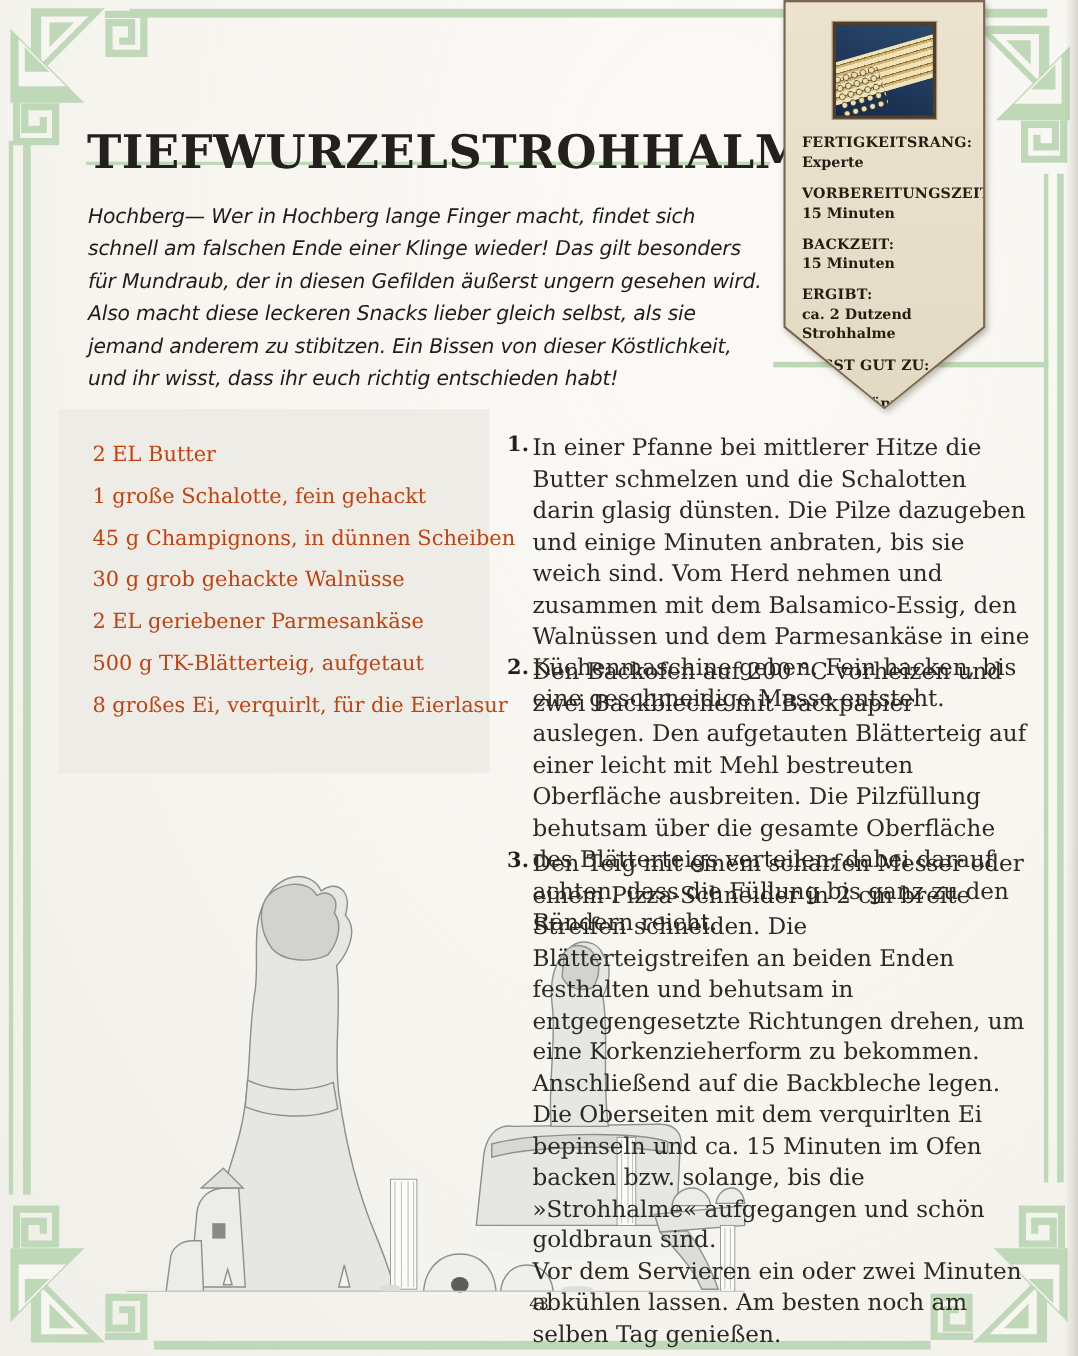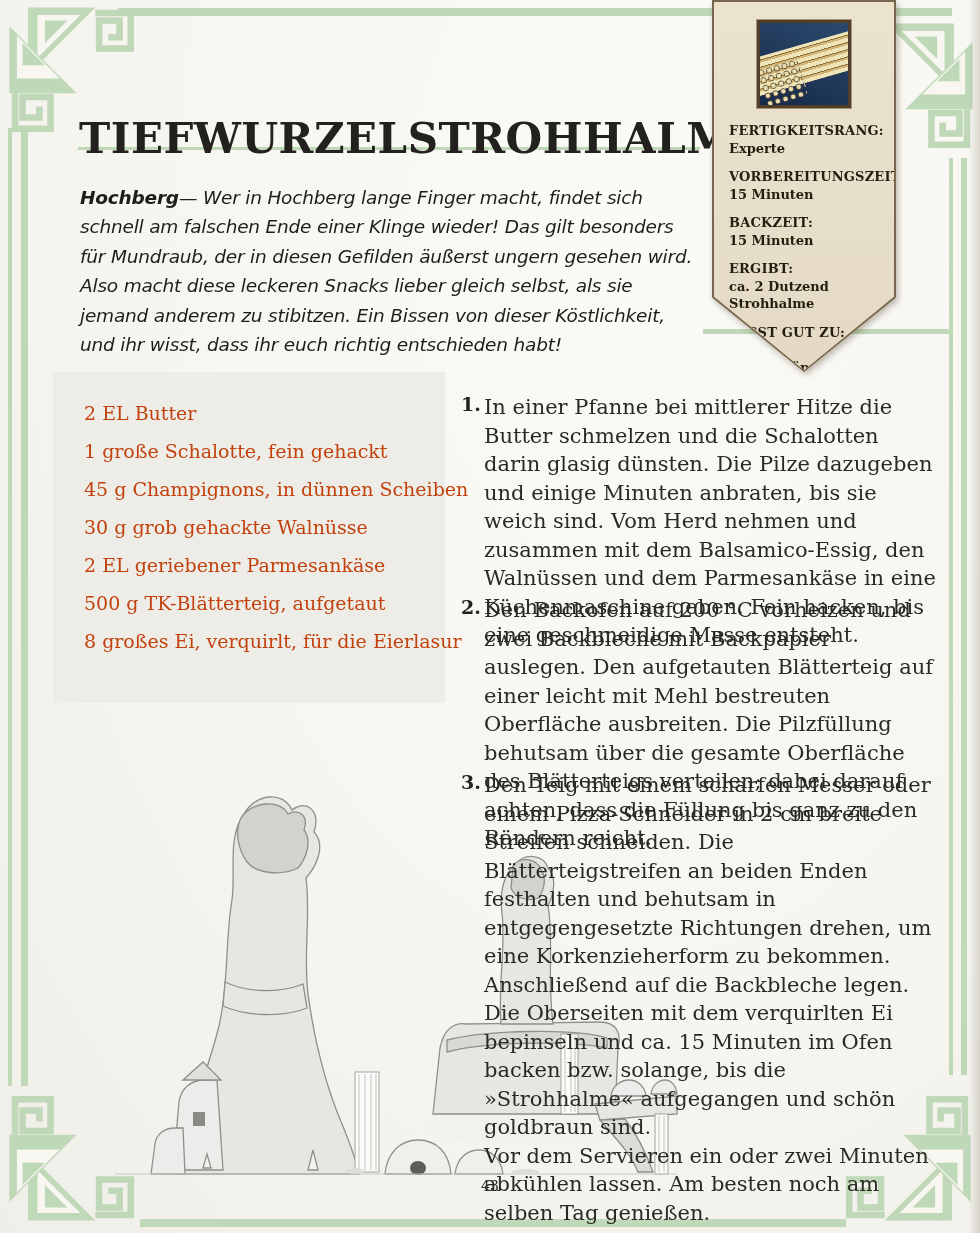--- a/index.html
+++ b/index.html
@@ -26,21 +26,21 @@
   .corner.br{left:838px;top:1088px;transform:scale(-1,-1);}
   .edge-right{position:absolute;right:0;top:0;width:12px;height:100%;z-index:8;
     background:linear-gradient(90deg, rgba(0,0,0,0) 0%, rgba(90,82,64,0.10) 55%, rgba(90,82,64,0.20) 100%);}
   
   .title{position:absolute;left:79px;top:86px;z-index:4;font-size:42px;font-weight:700;
     letter-spacing:0.5px;color:#23211d;white-space:nowrap;}
   .title-rule{position:absolute;left:78px;top:147px;width:622px;height:3px;z-index:2;}
   .intro{position:absolute;left:80px;top:164px;width:620px;z-index:4;
     font-family:"DejaVu Sans", sans-serif;font-style:italic;font-size:18.5px;
     line-height:29.5px;letter-spacing:-0.2px;color:#1f1d19;}
-  .intro .lead{font-weight:700;text-align:right;}
+  .intro .lead{font-weight:400;text-align:right;}
   
   .banner{position:absolute;left:712px;top:0;width:184px;height:372px;z-index:5;
     filter:drop-shadow(2px 3px 3px rgba(70,58,35,0.35));}
   .banner-outer{position:absolute;inset:0;background:#79684e;
     clip-path:polygon(0 0,100% 0,100% 80%,50% 100%,0 80%);}
   .banner-inner{position:absolute;inset:2px;background:#e9e0cb;
     background-image:linear-gradient(180deg,#ece3cf 0%,#e7deca 60%,#e3d9c3 100%);
     clip-path:polygon(0 0,100% 0,100% 80%,50% 100%,0 80%);
     padding:18px 15px 0;box-sizing:border-box;}
   .photo{width:88px;height:82px;margin:0 auto 14px;border:3px solid #503e2b;outline:1px solid #a5946f;

